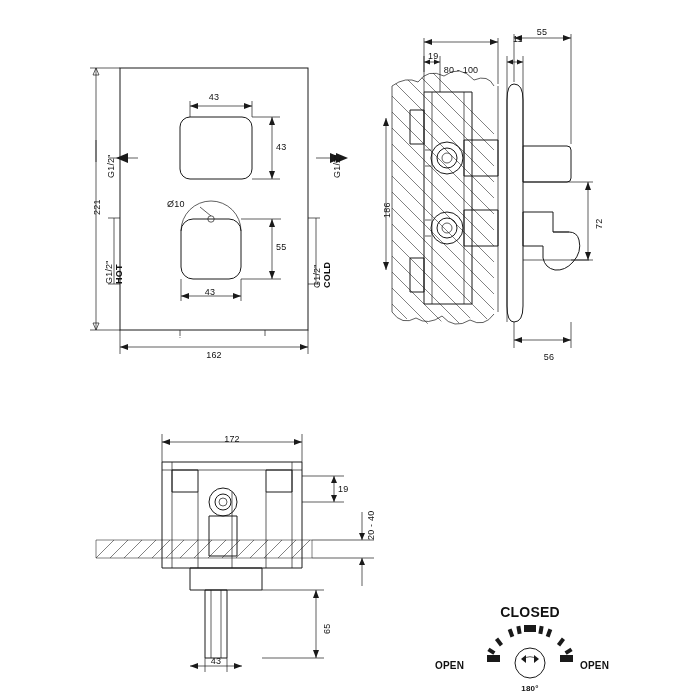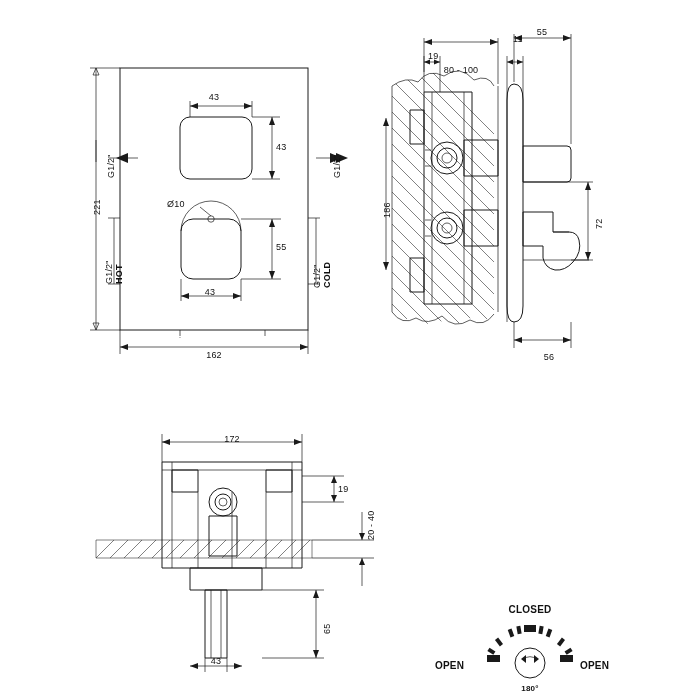--- a/index.html
+++ b/index.html
@@ -222,18 +222,18 @@
 <div class="lbl vert" style="left:382px;top:218px;">186</div>
 <div class="lbl vert" style="left:594px;top:229px;">72</div>
 <div class="lbl" style="left:542px;top:352px;transform:translateX(-50%);margin-left:7px;">56</div>
 
 <div class="lbl" style="left:232px;top:434px;transform:translateX(-50%);">172</div>
 <div class="lbl" style="left:338px;top:484px;">19</div>
 <div class="lbl vert" style="left:366px;top:540px;">20 - 40</div>
 <div class="lbl vert" style="left:322px;top:634px;">65</div>
 <div class="lbl" style="left:216px;top:656px;transform:translateX(-50%);">43</div>
 
-<div class="lbl b" style="left:530px;top:604px;transform:translateX(-50%);font-size:10px;">CLOSED</div>
+<div class="lbl b" style="left:530px;top:604px;transform:translateX(-50%);font-size:14px;">CLOSED</div>
 <div class="lbl b" style="left:435px;top:660px;font-size:10px;">OPEN</div>
 <div class="lbl b" style="left:580px;top:660px;font-size:10px;">OPEN</div>
 <div class="lbl b" style="left:530px;top:684px;transform:translateX(-50%);font-size:8px;">180°</div>
 
 </div>
 
 </body></html>

